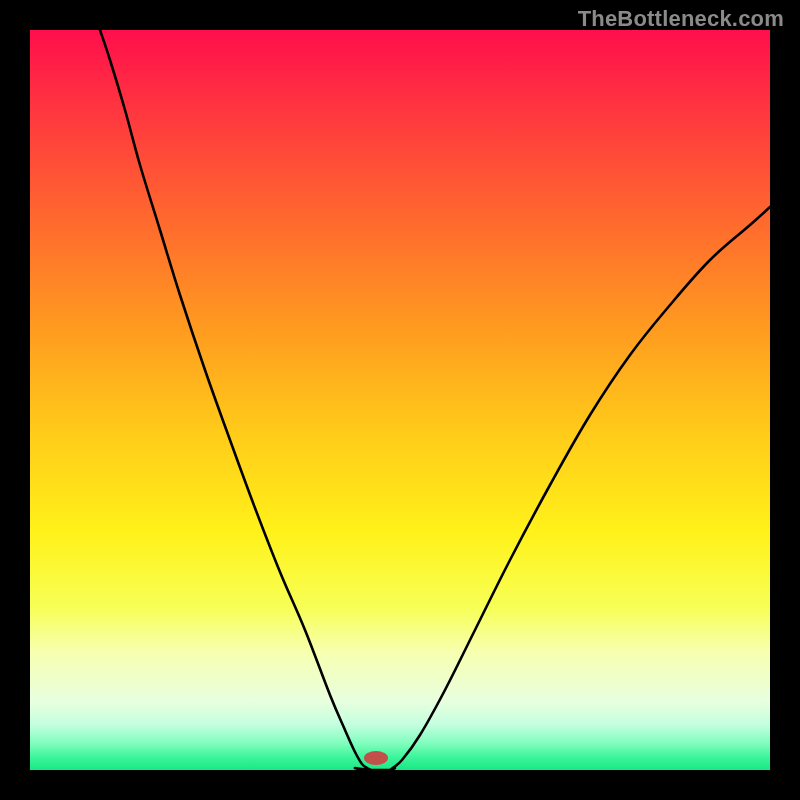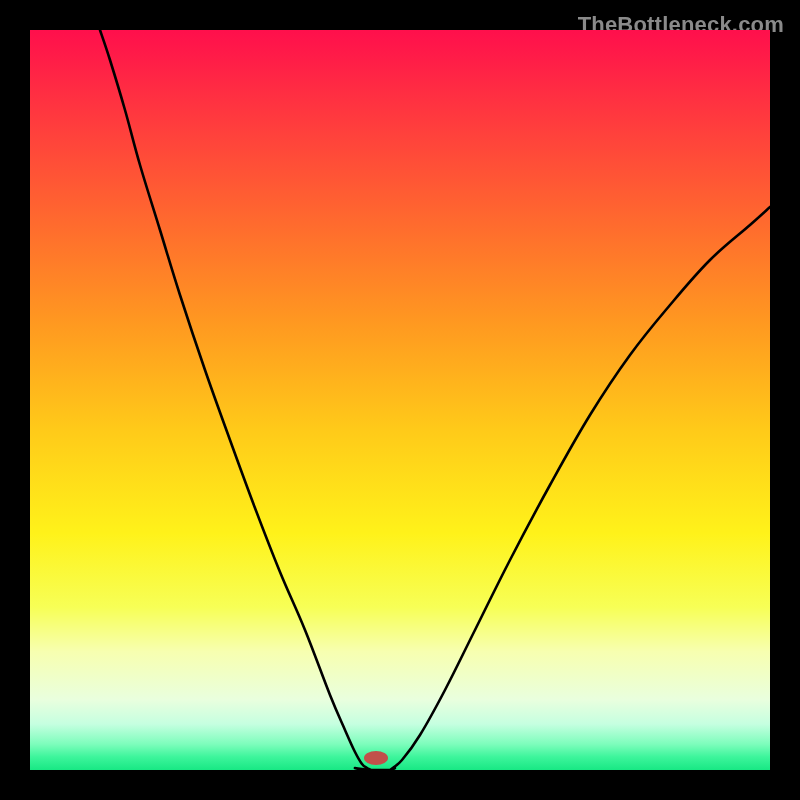--- a/index.html
+++ b/index.html
@@ -13,21 +13,21 @@
   .frame {
     position: absolute;
     left: 0;
     top: 0;
     width: 800px;
     height: 800px;
     background: #000000;
   }
   .watermark {
     position: absolute;
-    top: 12px;
+    top: 6px;
     right: 16px;
     font-family: Arial, Helvetica, sans-serif;
     font-size: 22px;
     font-weight: bold;
     color: #8a8a8a;
     letter-spacing: 0.2px;
     text-align: right;
   }
   .plot {
     position: absolute;

